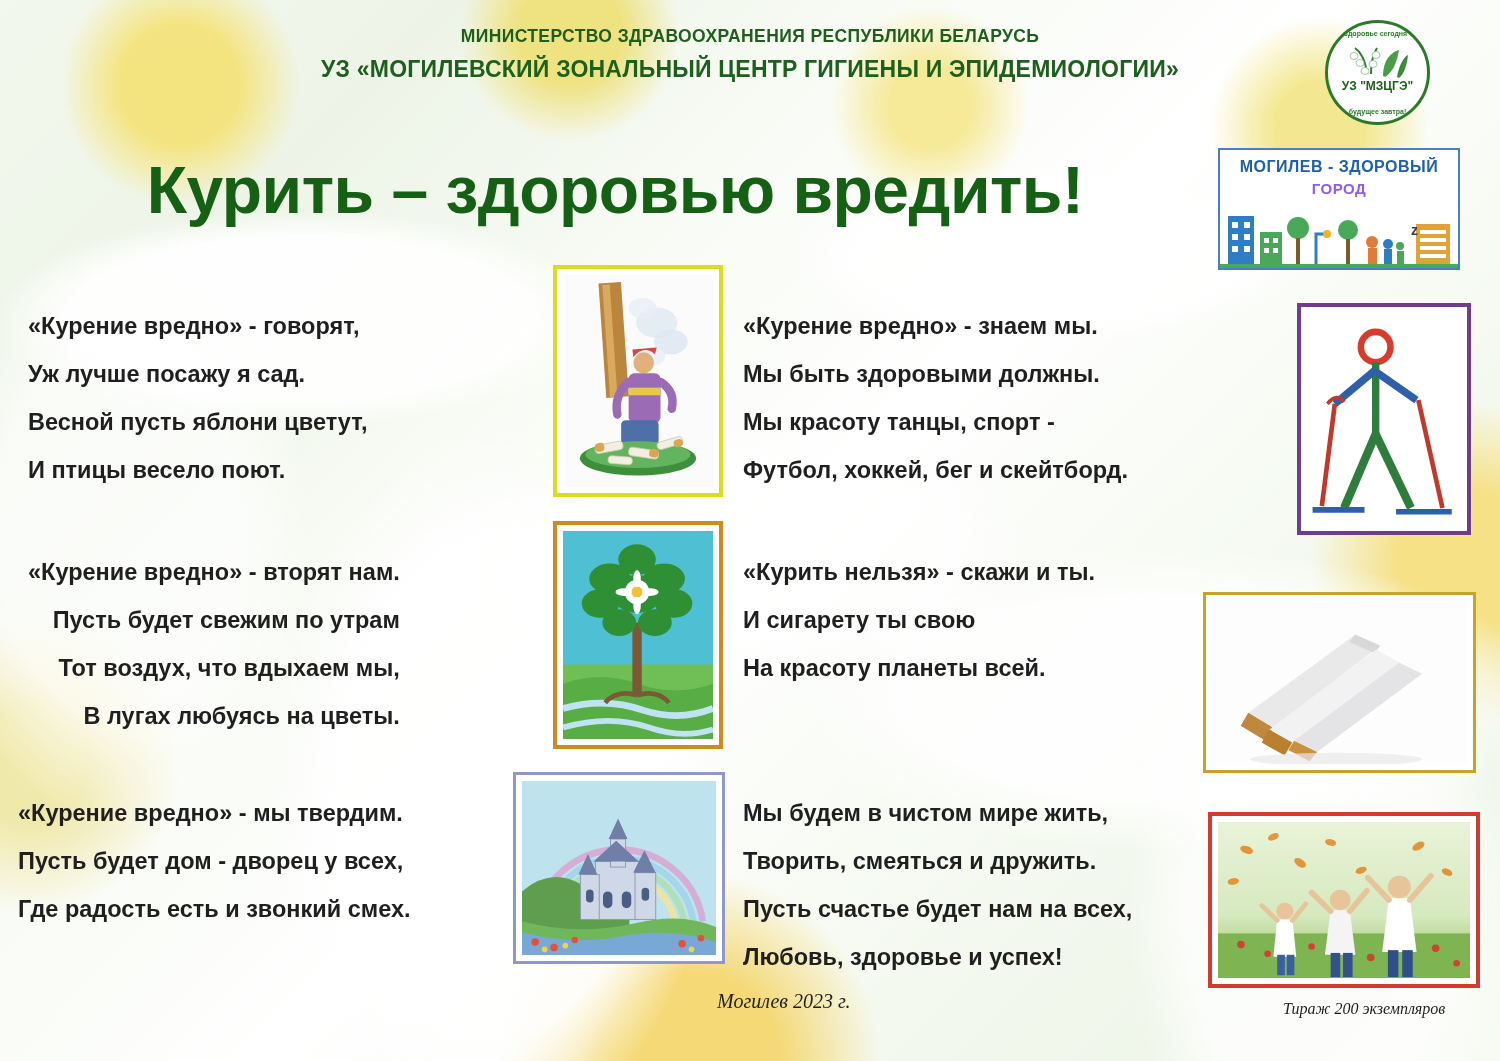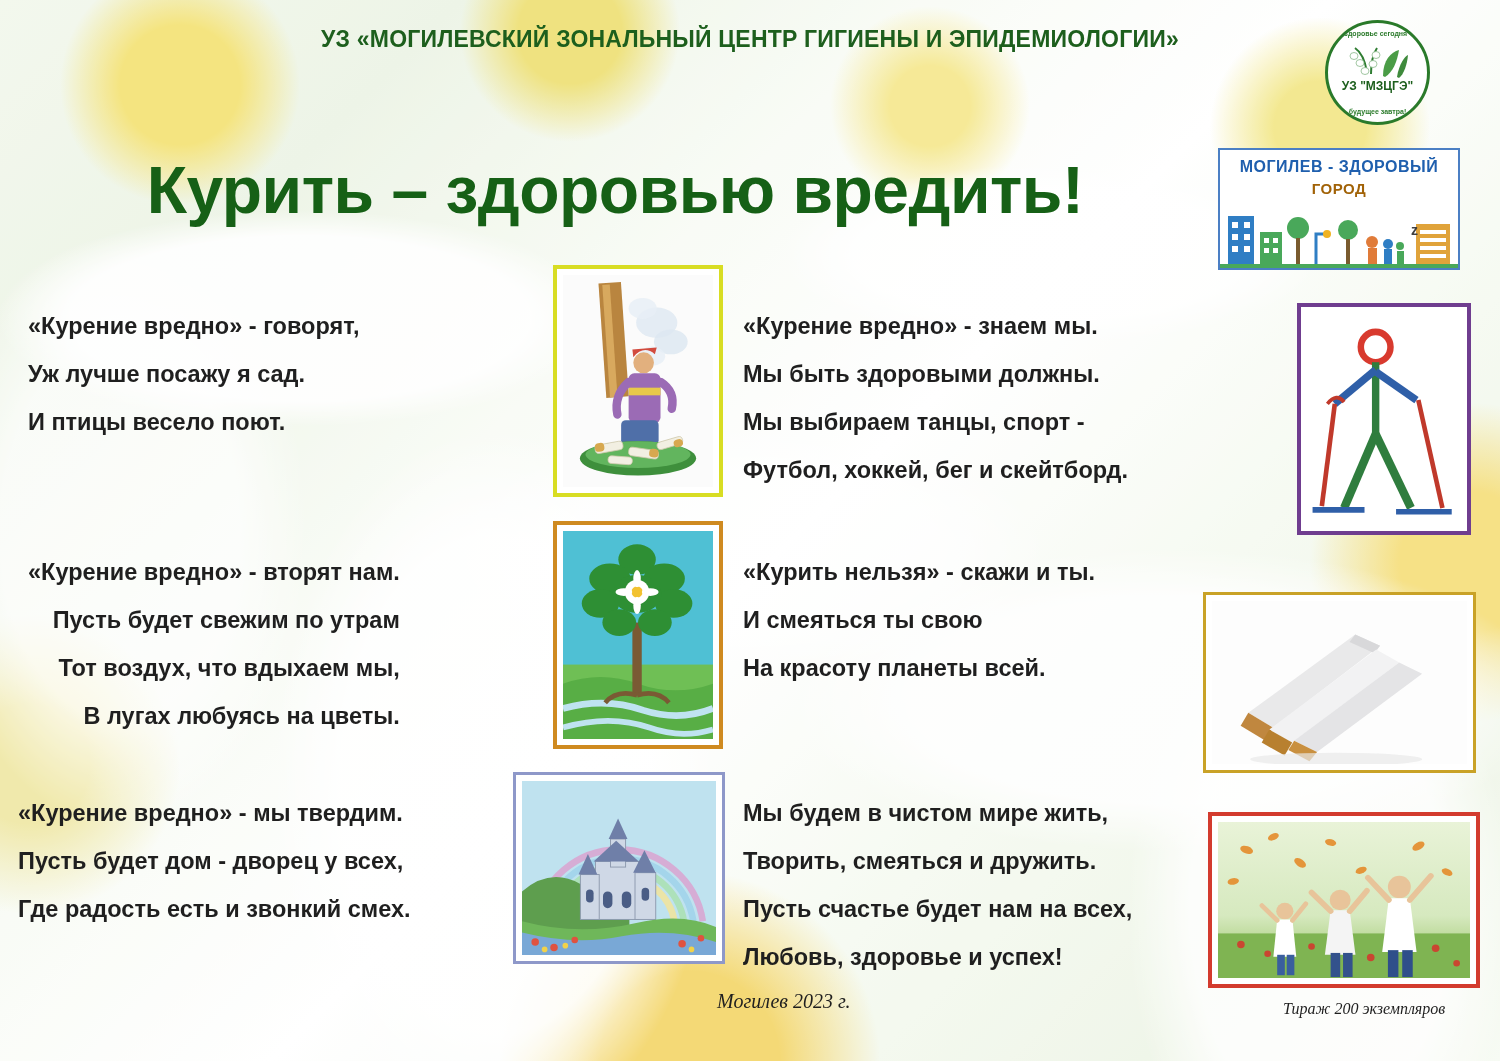--- a/index.html
+++ b/index.html
@@ -145,21 +145,21 @@
     font-weight: bold;
     color: #1f5fae;
     letter-spacing: 0.5px;
   }
   .city-logo .cl-sub {
     position: absolute;
     top: 30px; left: 0; right: 0;
     text-align: center;
     font-size: 15px;
     font-weight: bold;
-    color: #a16207;
+    color: #8b5cf6;
     letter-spacing: 0.5px;
   }
   .city-logo .cl-z {
     position: absolute;
     right: 40px;
     bottom: 30px;
     font-size: 14px;
     color: #3f3f3f;
     font-weight: bold;
   }
@@ -222,20 +222,21 @@
 </head>
 <body>
 
 <div class="poster">
 
   <div class="bg"></div>
   <div class="petals"></div>
   <div class="bg-veil"></div>
 
   <div class="header">
+    <div class="ministry">МИНИСТЕРСТВО  ЗДРАВООХРАНЕНИЯ РЕСПУБЛИКИ  БЕЛАРУСЬ</div>
     <div class="center-name">УЗ «МОГИЛЕВСКИЙ ЗОНАЛЬНЫЙ ЦЕНТР ГИГИЕНЫ И ЭПИДЕМИОЛОГИИ»</div>
   </div>
 
   <div class="main-title">Курить – здоровью вредить!</div>
 
   <div class="logo-round">
     <div class="lr-top">Здоровье сегодня -</div>
     <svg class="lily" width="62" height="34" viewBox="0 0 62 34">
       <path d="M8 2 C14 6, 18 14, 20 26" stroke="#2f7d32" stroke-width="2" fill="none"></path>
       <path d="M30 2 C26 8, 24 16, 24 28" stroke="#2f7d32" stroke-width="2" fill="none"></path>
@@ -493,46 +494,47 @@
           <circle cx="228" cy="136" r="4"></circle>
             <circle cx="250" cy="152" r="3.5"></circle>
         </g>
       </svg>
     </div>
   </div>
 
   <div class="poem" id="poem-l1">
     <div>«Курение вредно» - говорят,</div>
     <div>Уж лучше посажу я сад.</div>
+    <div>Весной пусть яблони цветут,</div>
     <div>И птицы весело поют.</div>
   </div>
 
   <div class="poem" id="poem-l2">
     <div>«Курение вредно» - вторят нам.</div>
     <div>Пусть будет свежим по утрам</div>
     <div>Тот воздух, что вдыхаем мы,</div>
     <div>В лугах любуясь на цветы.</div>
   </div>
 
   <div class="poem" id="poem-l3">
     <div>«Курение вредно» - мы твердим.</div>
     <div>Пусть будет дом - дворец у всех,</div>
     <div>Где радость есть и звонкий смех.</div>
   </div>
 
   <div class="poem" id="poem-r1">
     <div>«Курение вредно» - знаем мы.</div>
     <div>Мы быть здоровыми должны.</div>
-    <div>Мы выбираем танцы, спорт -</div>
+    <div>Мы красоту танцы, спорт -</div>
     <div>Футбол, хоккей, бег и скейтборд.</div>
   </div>
 
   <div class="poem" id="poem-r2">
     <div>«Курить нельзя» - скажи и ты.</div>
-    <div>И смеяться ты свою</div>
+    <div>И сигарету ты свою</div>
     <div>На красоту планеты всей.</div>
   </div>
 
   <div class="poem" id="poem-r3">
     <div>Мы будем в чистом мире жить,</div>
     <div>Творить, смеяться и дружить.</div>
     <div>Пусть счастье будет нам на всех,</div>
     <div>Любовь, здоровье и успех!</div>
   </div>
 

